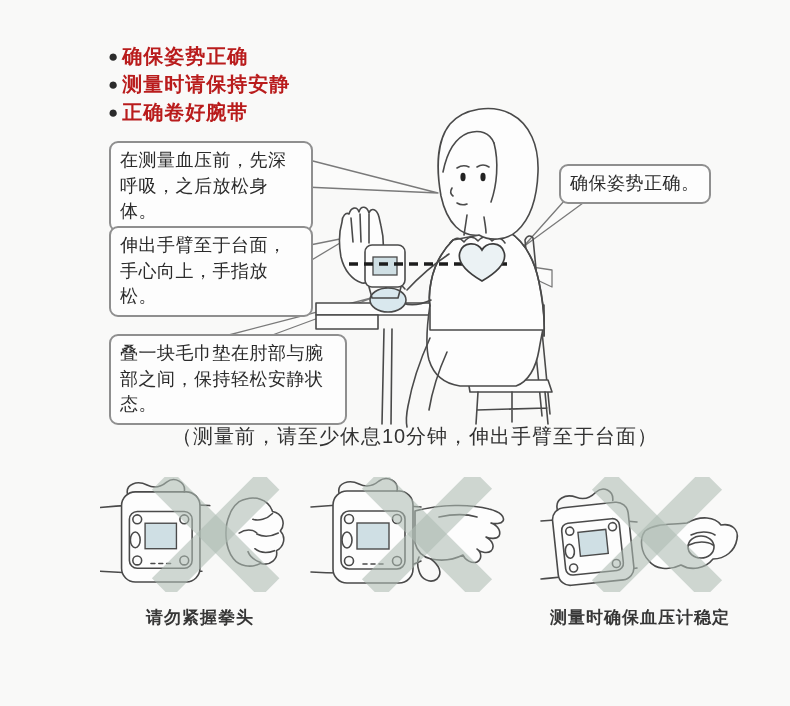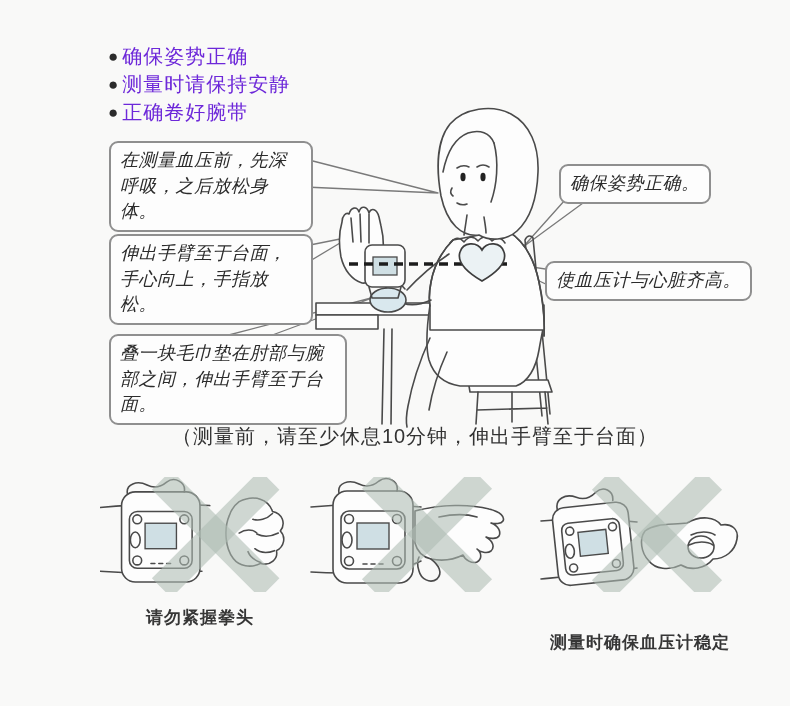--- a/index.html
+++ b/index.html
@@ -11,36 +11,36 @@
   body{
     font-family:"Liberation Sans","DejaVu Sans",sans-serif;
     background:var(--bg); color:var(--text); overflow:hidden; position:relative;
   }
   .stage{position:absolute;left:0;top:0;width:790px;height:706px;}
 
   
   .bullets{position:absolute;left:108px;top:42px;}
   .bullet-row{display:flex;align-items:center;height:28px;}
   .bullet-mark{font-size:17px;color:#2b2b2b;margin-right:4px;line-height:1;}
-  .bullet-text{font-size:20px;font-weight:normal;color:#6d28d9;letter-spacing:1px;}
+  .bullet-text{font-size:20px;font-weight:bold;color:#b91c1c;letter-spacing:1px;}
 
   
   .scene-svg{position:absolute;left:0;top:0;width:790px;height:470px;}
   .sketch{stroke:var(--ink);stroke-width:1.6;fill:none;stroke-linecap:round;stroke-linejoin:round;}
   .sketch-fill{stroke:var(--ink);stroke-width:1.6;fill:#fdfdfd;stroke-linecap:round;stroke-linejoin:round;}
   .tail{stroke:#7a7a7a;stroke-width:1.3;fill:#fbfbfa;stroke-linejoin:round;}
 
   
   .callout{
     position:absolute;background:#fdfdfd;border:2px solid var(--box-border);
     border-radius:9px;padding:5px 9px;font-size:18px;line-height:1.42;
-    color:#2b2b2b;letter-spacing:0.5px;font-style:italic;
+    color:#2b2b2b;letter-spacing:0.5px;
   }
   .co-breathe{left:109px;top:141px;width:204px;}
-  .co-arm{left:109px;top:226px;width:204px;margin-top:8px;}
+  .co-arm{left:109px;top:226px;width:204px;}
   .co-towel{left:109px;top:334px;width:238px;}
   .co-posture{left:559px;top:164px;white-space:nowrap;}
   .co-heart{left:545px;top:261px;white-space:nowrap;}
 
   
   .rest-note{
     position:absolute;left:0;top:423px;width:790px;text-align:center;
     padding-left:40px;font-size:20px;color:#333;letter-spacing:1px;
   }
 
@@ -51,21 +51,21 @@
   .wf-3{left:528px;top:477px;width:226px;}
   .warn-fig svg{width:100%;height:100%;display:block;}
   .xbar{fill:var(--x-mark);fill-opacity:0.58;}
 
   .caption{
     position:absolute;top:605px;text-align:center;font-size:17px;font-weight:bold;
     color:#363636;line-height:1.5;letter-spacing:1px;
   }
   .cap-1{left:105px;width:190px;}
   .cap-2{left:312px;width:132px;}
-  .cap-3{left:518px;width:244px;margin-top:25px;}
+  .cap-3{left:518px;width:244px;}
 </style>
 </head>
 <body style="background: rgb(249, 249, 248);">
 
 <div class="stage">
 
   <div class="bullets">
     <div class="bullet-row">
       <span class="bullet-mark">●</span>
       <span class="bullet-text">确保姿势正确</span>
@@ -142,23 +142,22 @@
       <path class="sketch" d="M467,215 C466,222 465,229 464,235 M484,217 C485,224 486,229 486,233"></path>
     </g>
 
     <path d="M349,264 L507,264" style="stroke:#1c1c1c;stroke-width:3.4;stroke-dasharray:9 6;fill:none"></path>
 
     <path d="M482,250 C477,241 463,242 460,252 C457,261 465,271 482,281 C499,271 507,261 504,252 C501,242 487,241 482,250 Z" style="fill:var(--heart);stroke:#3d3d3d;stroke-width:1.7"></path>
   </svg>
 
   <div class="callout co-breathe">在测量血压前，先深呼吸，之后放松身体。</div>
   <div class="callout co-arm">伸出手臂至于台面，手心向上，手指放松。</div>
-  <div class="callout co-towel">叠一块毛巾垫在肘部与腕部之间，伸出手臂至于台面。</div>
+  <div class="callout co-towel">叠一块毛巾垫在肘部与腕部之间，保持轻松安静状态。</div>
   <div class="callout co-posture">确保姿势正确。</div>
-  <div class="callout co-heart">使血压计与心脏齐高。</div>
 
   <div class="rest-note">（测量前，请至少休息10分钟，伸出手臂至于台面）</div>
 
   <div class="warn-fig wf-1">
     <svg viewBox="0 0 200 115">
       <path class="sketch" d="M0,30 C40,26 75,26 112,28 M0,95 C40,98 70,98 104,95"></path>
       <g>
         <rect class="sketch-fill" x="22" y="14" width="80" height="92" rx="14"></rect>
         <path class="sketch" d="M28,16 C26,6 38,2 48,7 C56,11 62,9 68,4 C76,-2 88,4 86,14"></path>
         <rect class="sketch-fill" x="30" y="34" width="64" height="58" rx="8"></rect>

